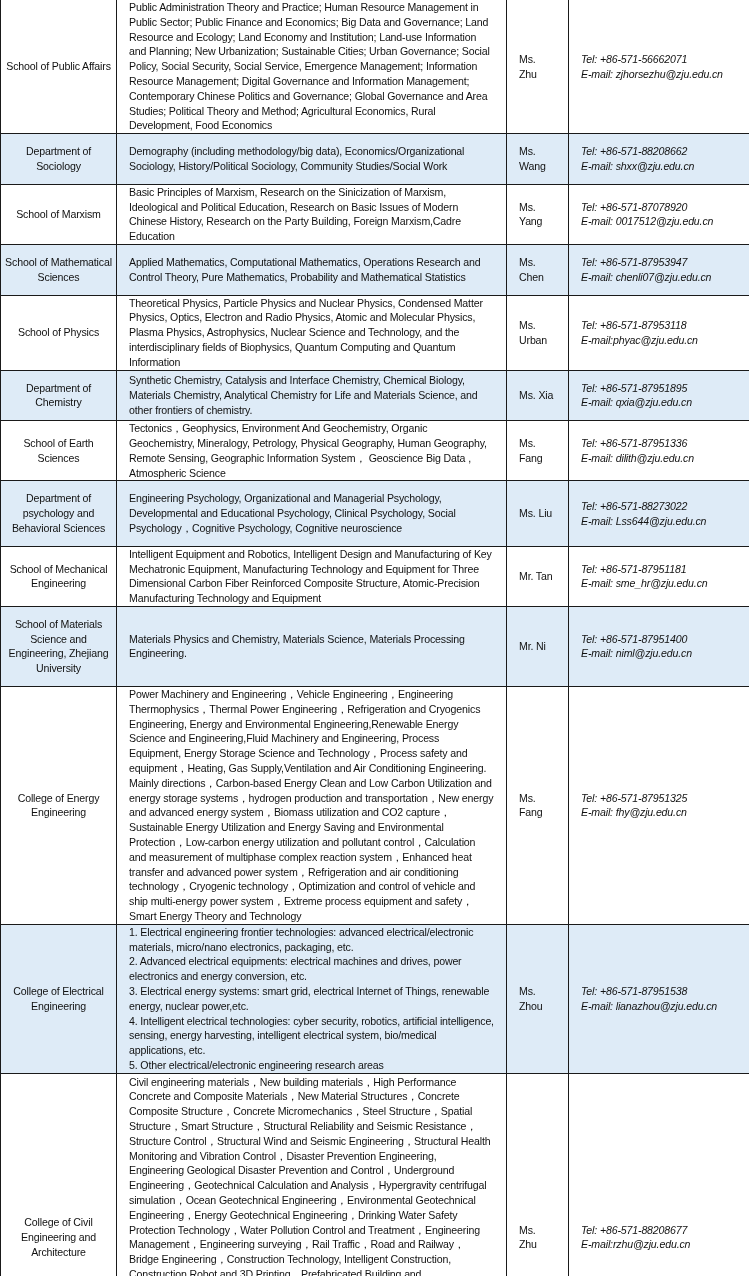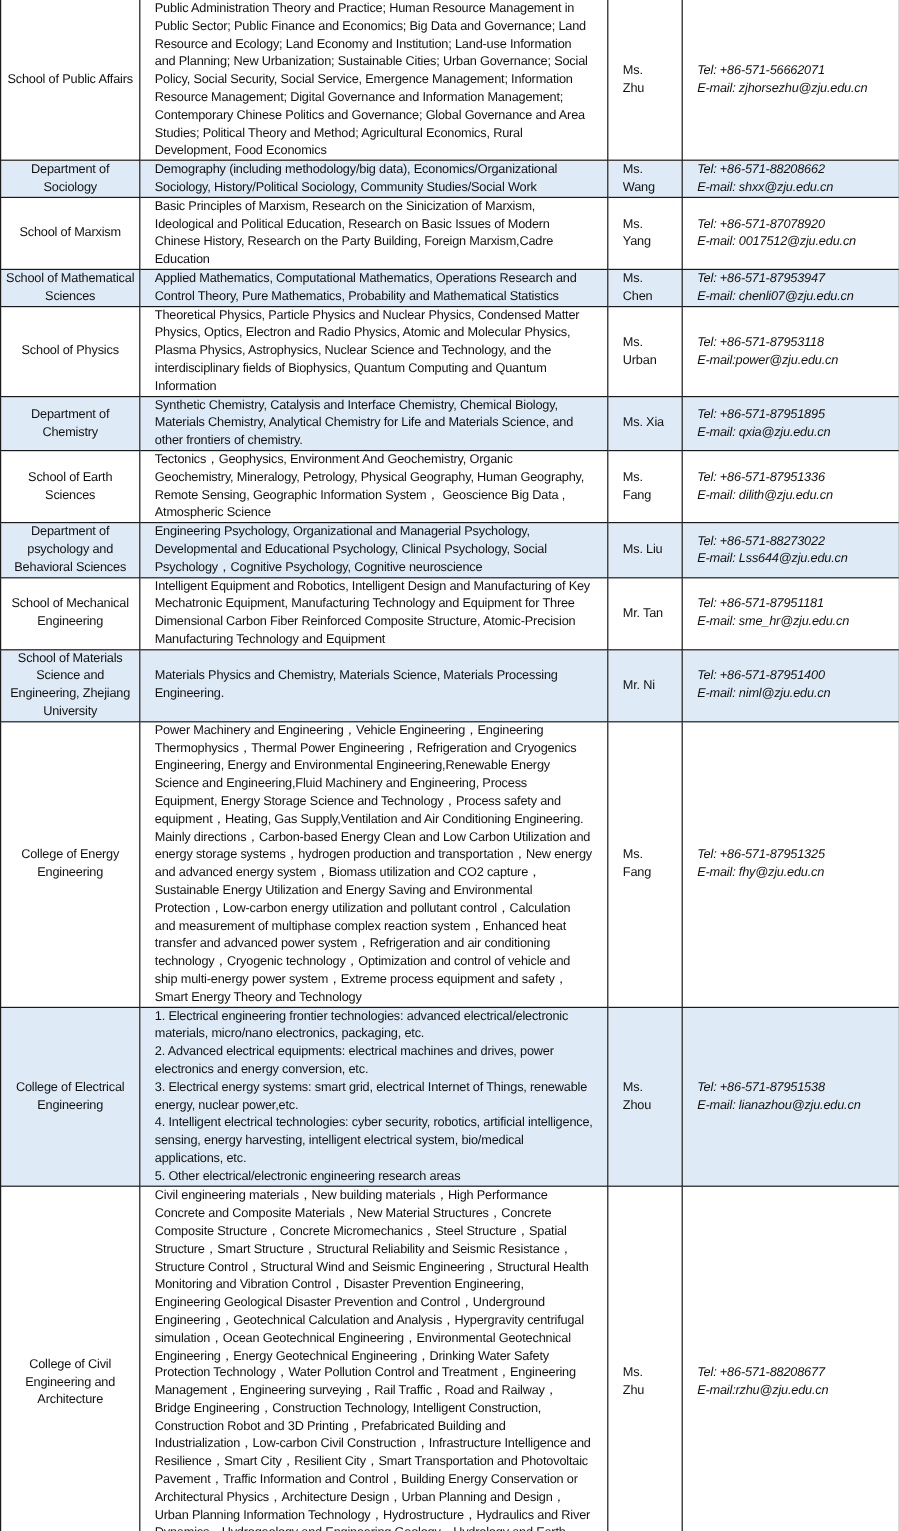--- a/index.html
+++ b/index.html
@@ -18,21 +18,21 @@
     col.c2 { width: 390px; }
     col.c3 { width: 62px; }
     col.c4 { width: 181px; }
     td {
       border: 1px solid #1a1a1a;
       padding: 0 12px;
       vertical-align: middle;
       overflow: hidden;
     }
     tr.alt td { background: #deebf7; }
-    td.dept { text-align: center; padding: 0 3px; }
+    td.dept { text-align: center; padding: 10px 3px; }
     td.dirs { text-align: left; white-space: pre-line; }
     td.contact { text-align: left; }
     td.info { text-align: left; }
     td.info span { display: block; font-style: italic; }
     tr.r1 { height: 133px; }
     tr.r2 { height: 17px; margin-top: 40px; }
     tr.r3 { height: 43px; }
     tr.r4 { height: 30px; }
     tr.r5 { height: 74px; }
     tr.r6 { height: 44px; }
@@ -91,21 +91,21 @@
         <span>Tel: +86-571-87953947</span>
         <span>E-mail: chenli07@zju.edu.cn</span>
       </td>
     </tr>
     <tr class="r5">
       <td class="dept">School of Physics</td>
       <td class="dirs">Theoretical Physics, Particle Physics and Nuclear Physics, Condensed Matter Physics, Optics, Electron and Radio Physics, Atomic and Molecular Physics, Plasma Physics, Astrophysics, Nuclear Science and Technology, and the interdisciplinary fields of Biophysics, Quantum Computing and Quantum Information</td>
       <td class="contact">Ms. Urban</td>
       <td class="info">
         <span>Tel: +86-571-87953118</span>
-        <span>E-mail:power@zju.edu.cn</span>
+        <span>E-mail:phyac@zju.edu.cn</span>
       </td>
     </tr>
     <tr class="r6 alt">
       <td class="dept">Department of Chemistry</td>
       <td class="dirs">Synthetic Chemistry,  Catalysis and Interface Chemistry, Chemical Biology, Materials Chemistry, Analytical Chemistry for Life and Materials Science, and other frontiers of chemistry.</td>
       <td class="contact">Ms. Xia</td>
       <td class="info">
         <span>Tel: +86-571-87951895</span>
         <span>E-mail: qxia@zju.edu.cn</span>
       </td>

